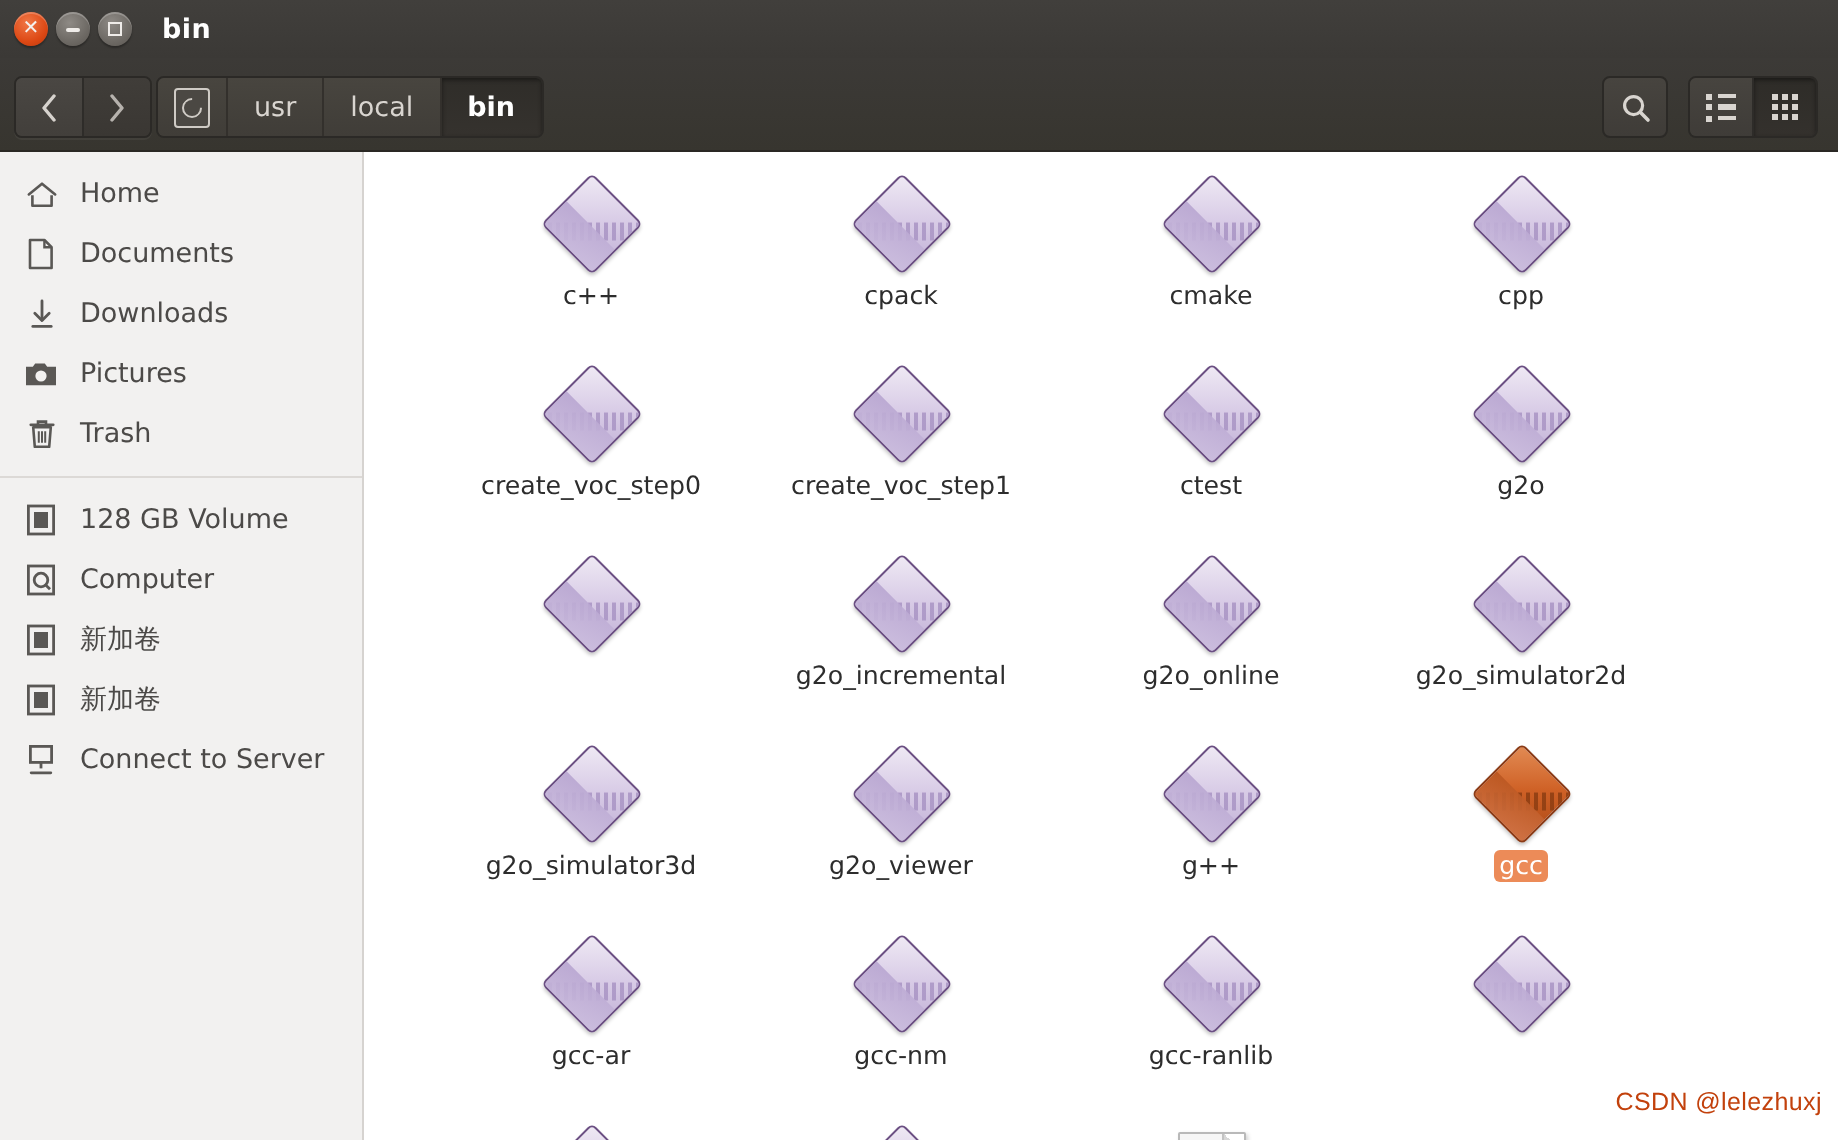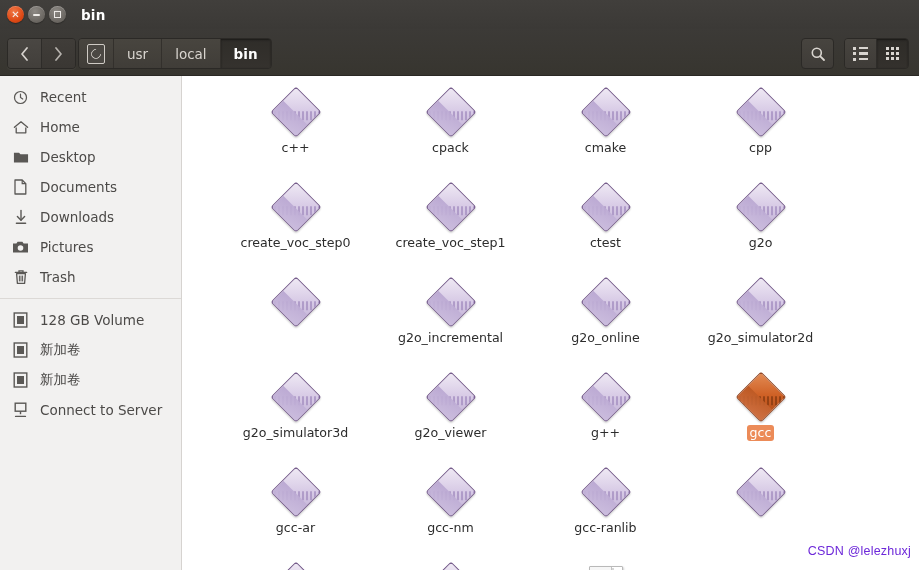--- a/index.html
+++ b/index.html
@@ -367,21 +367,21 @@
   }
   .cap.sel {
     background: #ec8b58;
     color: #ffffff;
   }
 
   .watermark {
     position: absolute;
     right: 8px;
     bottom: 12px;
-    color: #6d28d9;
+    color: #c2410c;
     font-size: 12.5px;
     font-family: "Liberation Sans", sans-serif;
     letter-spacing: .2px;
     pointer-events: none;
     margin-left: 48px;
   }
 </style>
 </head>
 <body>
 
@@ -465,48 +465,31 @@
         </div>
       </div>
     </div>
 
   </div>
 
   <div class="body">
 
     <div class="sidebar">
 
-      <div class="sb-item">
-        <span class="sb-ico">
-          <svg width="15" height="15" viewBox="0 0 16 16">
-            <circle cx="8" cy="8" r="6.4" fill="none" stroke="#5a5855" stroke-width="1.3"></circle>
-            <path d="M8 4.4 V8 L10.4 9.6" fill="none" stroke="#5a5855" stroke-width="1.3" stroke-linecap="round"></path>
-          </svg>
-        </span>
-        <span class="sb-label">Recent</span>
-      </div>
 
       <div class="sb-item">
         <span class="sb-ico">
           <svg width="16" height="15" viewBox="0 0 17 15">
             <path d="M1.5 7.2 L8.5 1.5 L15.5 7.2" fill="none" stroke="#5a5855" stroke-width="1.4" stroke-linecap="round" stroke-linejoin="round"></path>
             <path d="M3.4 7.6 V13.2 H13.6 V7.6" fill="none" stroke="#5a5855" stroke-width="1.4" stroke-linejoin="round"></path>
           </svg>
         </span>
         <span class="sb-label">Home</span>
       </div>
 
-      <div class="sb-item">
-        <span class="sb-ico">
-          <svg width="16" height="14" viewBox="0 0 17 14">
-            <path d="M1 2.4 h5.4 l1.5 1.8 h8.1 v8.6 h-15 z" fill="#5a5855"></path>
-          </svg>
-        </span>
-        <span class="sb-label">Desktop</span>
-      </div>
 
       <div class="sb-item">
         <span class="sb-ico">
           <svg width="13" height="16" viewBox="0 0 13 16">
             <path d="M1 1 h7.2 l3.6 3.6 V15 H1 z" fill="none" stroke="#5a5855" stroke-width="1.3" stroke-linejoin="round"></path>
             <path d="M8.2 1 V4.6 H11.8" fill="none" stroke="#5a5855" stroke-width="1.2"></path>
           </svg>
         </span>
         <span class="sb-label">Documents</span>
       </div>
@@ -552,20 +535,30 @@
       <div class="sb-item">
         <span class="sb-ico">
           <svg width="15" height="16" viewBox="0 0 15 16">
             <rect x="1.2" y="1" width="12.6" height="14" fill="none" stroke="#5a5855" stroke-width="1.4"></rect>
             <rect x="4" y="4" width="7" height="8" fill="#5a5855"></rect>
           </svg>
         </span>
         <span class="sb-label">128 GB Volume</span>
       </div>
 
+      <div class="sb-item">
+        <span class="sb-ico">
+          <svg width="15" height="16" viewBox="0 0 15 16">
+            <rect x="1.2" y="1" width="12.6" height="14" fill="none" stroke="#5a5855" stroke-width="1.4"></rect>
+            <circle cx="7.5" cy="8" r="3.4" fill="none" stroke="#5a5855" stroke-width="1.4"></circle>
+            <path d="M9.6 10.2 L12 12.6" stroke="#5a5855" stroke-width="1.4"></path>
+          </svg>
+        </span>
+        <span class="sb-label">Computer</span>
+      </div>
 
       <div class="sb-item">
         <span class="sb-ico">
           <svg width="15" height="16" viewBox="0 0 15 16">
             <rect x="1.2" y="1" width="12.6" height="14" fill="none" stroke="#5a5855" stroke-width="1.4"></rect>
             <rect x="4" y="4" width="7" height="8" fill="#5a5855"></rect>
           </svg>
         </span>
         <span class="sb-label">新加卷</span>
       </div>

